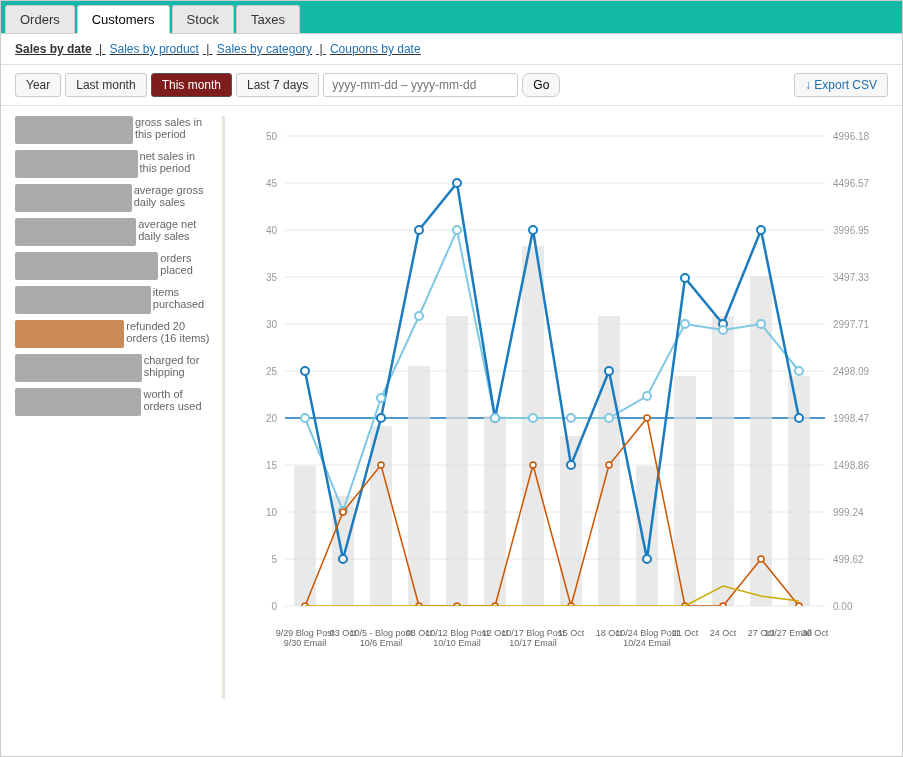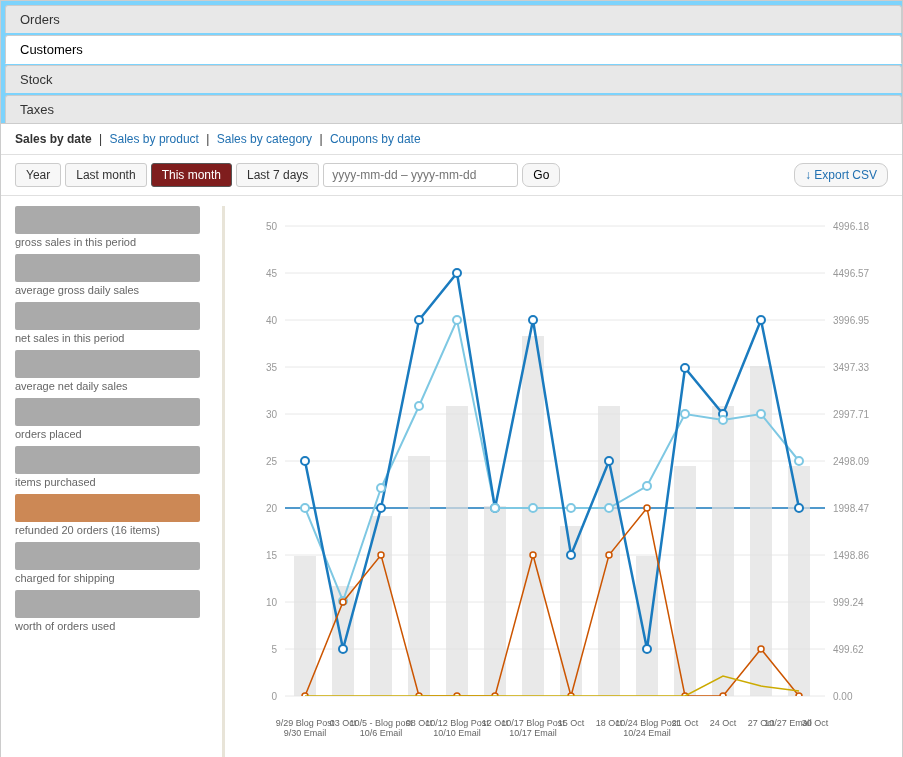--- a/index.html
+++ b/index.html
@@ -1,43 +1,43 @@
 <!DOCTYPE html>
 <html><head>
   <meta charset="utf-8">
   <style>
     * { box-sizing: border-box; margin: 0; padding: 0; }
     body { font-family: Arial, sans-serif; font-size: 12px; background: #f1f1f1; color: #333; }
 
     .app-container { background: #fff; width: 903px; min-height: 757px; border: 1px solid #ccc; }
 
     
-    .top-tabs { display: flex; background: #7dd3fc; border-bottom: 1px solid #ccc; padding-top: 4px; padding-left: 4px; gap: 2px; flex-direction: column; }
+    .top-tabs { display: flex; background: #14b8a6; border-bottom: 1px solid #ccc; padding-top: 4px; padding-left: 4px; gap: 2px; }
     .top-tab { padding: 6px 14px; border: 1px solid #ccc; border-bottom: none; background: #e8e8e8; cursor: pointer; font-size: 13px; color: #333; border-radius: 3px 3px 0 0; }
     .top-tab.active { background: #fff; border-bottom: 1px solid #fff; margin-bottom: -1px; color: #000; }
 
     
-    .sub-nav { padding: 8px 14px; border-bottom: 1px solid #e0e0e0; font-size: 12px; }
+    .sub-nav { padding: 8px 14px; border-bottom: 1px solid #e0e0e0; font-size: 12px; text-decoration: underline; }
     .sub-nav span { font-weight: bold; margin-right: 4px; }
     .sub-nav a { color: #2271b1; text-decoration: none; margin: 0 4px; }
 
     
     .period-bar { display: flex; padding: 8px 14px; gap: 4px; border-bottom: 1px solid #e0e0e0; }
     .period-btn { padding: 4px 10px; border: 1px solid #ccc; background: #f7f7f7; cursor: pointer; font-size: 12px; border-radius: 3px; color: #333; }
     .period-btn.active { background: #7f1d1d; color: #fff; border-color: #555; }
     .custom-input { padding: 4px 8px; border: 1px solid #ccc; font-size: 12px; color: #999; border-radius: 3px; width: 195px; }
     .go-btn { padding: 4px 10px; border: 1px solid #ccc; background: #f7f7f7; cursor: pointer; font-size: 12px; border-radius: 7px; }
-    .export-btn { margin-left: auto; padding: 4px 10px; border: 1px solid #ccc; background: #f7f7f7; cursor: pointer; font-size: 12px; border-radius: 9px; color: #2271b1; }
+    .export-btn { margin-left: auto; padding: 4px 10px; border: 1px solid #ccc; background: #f7f7f7; cursor: pointer; font-size: 12px; border-radius: 3px; color: #2271b1; }
 
     
     .main-content { display: flex; padding: 10px 14px; gap: 10px; }
 
     
     .stats-panel { width: 210px; flex-shrink: 0; display: flex; flex-direction: column; gap: 6px; border-right: 3px solid #e8e4d8; padding-right: 10px; }
-    .stat-item { display: flex; flex-direction: column; gap: 2px; }
+    .stat-item { display: flex; flex-direction: row; gap: 2px; }
     .stat-bar { height: 28px; background: #aaa; border-radius: 2px; width: 185px; }
     .stat-label { font-size: 11px; color: #666; }
 
     
     .chart-area { flex: 1; position: relative; }
     svg { font-family: Arial, sans-serif; }
 
     .axis-label { font-size: 10px; fill: #999; }
     .grid-line { stroke: #e8e8e8; stroke-width: 1; }
     .x-label { font-size: 9px; fill: #666; text-anchor: middle; }
@@ -74,25 +74,25 @@
 
   <div class="main-content">
 
     <div class="stats-panel">
       <div class="stat-item">
         <div class="stat-bar" style="background:#aaa;width:185px;"></div>
         <div class="stat-label">gross sales in this period</div>
       </div>
       <div class="stat-item">
         <div class="stat-bar" style="background:#aaa;width:185px;"></div>
+        <div class="stat-label">net sales in this period</div>
+      </div>
+      <div class="stat-item">
+        <div class="stat-bar" style="background:#aaa;width:185px;"></div>
         <div class="stat-label">average gross daily sales</div>
-      </div>
-      <div class="stat-item">
-        <div class="stat-bar" style="background:#aaa;width:185px;"></div>
-        <div class="stat-label">net sales in this period</div>
       </div>
       <div class="stat-item">
         <div class="stat-bar" style="background:#aaa;width:185px;"></div>
         <div class="stat-label">average net daily sales</div>
       </div>
       <div class="stat-item">
         <div class="stat-bar" style="background:#aaa;width:185px;"></div>
         <div class="stat-label">orders placed</div>
       </div>
       <div class="stat-item">

